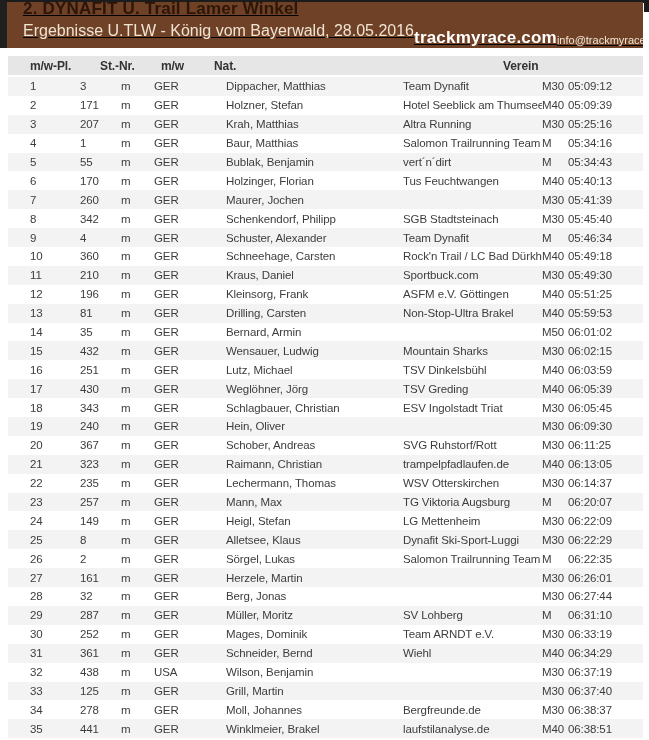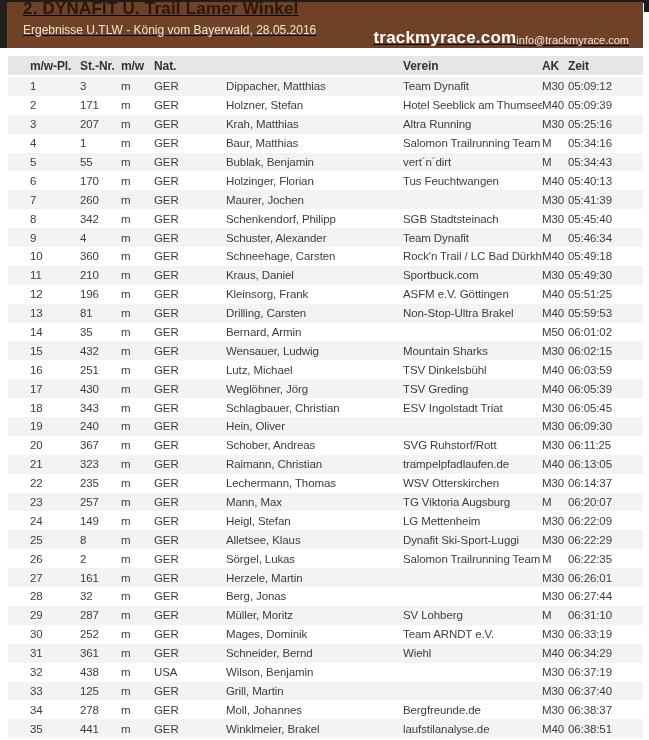--- a/index.html
+++ b/index.html
@@ -42,21 +42,21 @@
   .event-title {
     margin-top: -4px;
     font-size: 17px; font-weight: bold;
     color: #2d1507;
     line-height: 21px;
     letter-spacing: 0.2px;
     white-space: nowrap;
   }
   .event-subtitle {
     margin-top: 4px;
-    font-size: 12px;
+    font-size: 16px;
     color: #efe4d2;
     line-height: 15px;
     white-space: nowrap;
   }
   .brand {
     margin-top: -4px;
     font-size: 17px; font-weight: bold;
     color: #ffffff;
     line-height: 21px;
     letter-spacing: 0.2px;
@@ -80,20 +80,21 @@
     display: grid;
     grid-template-columns: 50px 41px 33px 72px 177px 139px 26px 1fr;
     padding-left: 22px;
     padding-right: 31px;
     align-items: center;
   }
   .thead {
     height: 21px;
     background: #e6e6e6;
     border-bottom: 2px solid #ffffff;
+    gap: 20px;
   }
   .thead .c {
     font-size: 12px; font-weight: bold;
     color: #333333;
     white-space: nowrap;
   }
   .row { height: 18.9px; background: #ffffff; }
   .row.alt { background: #f3f3f3; }
   .c {
     font-size: 11.5px;

